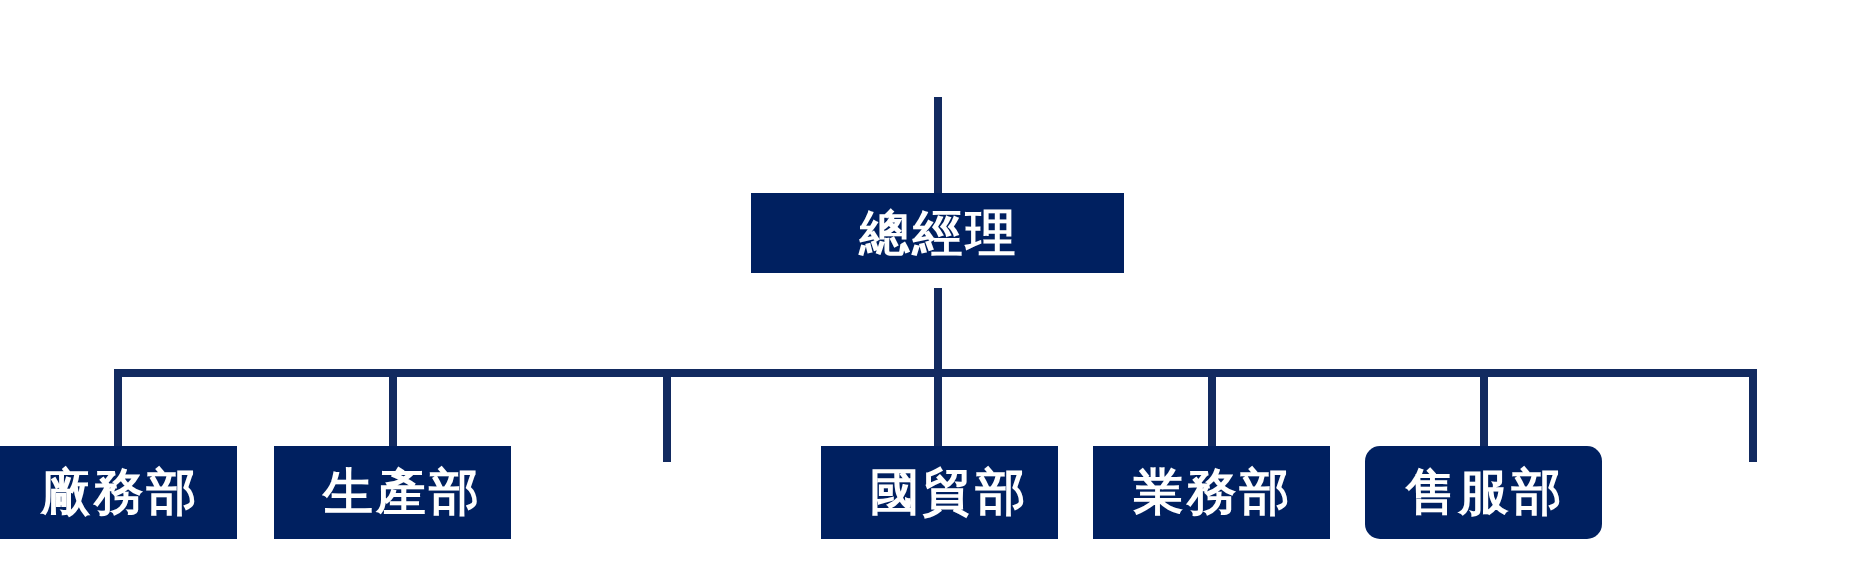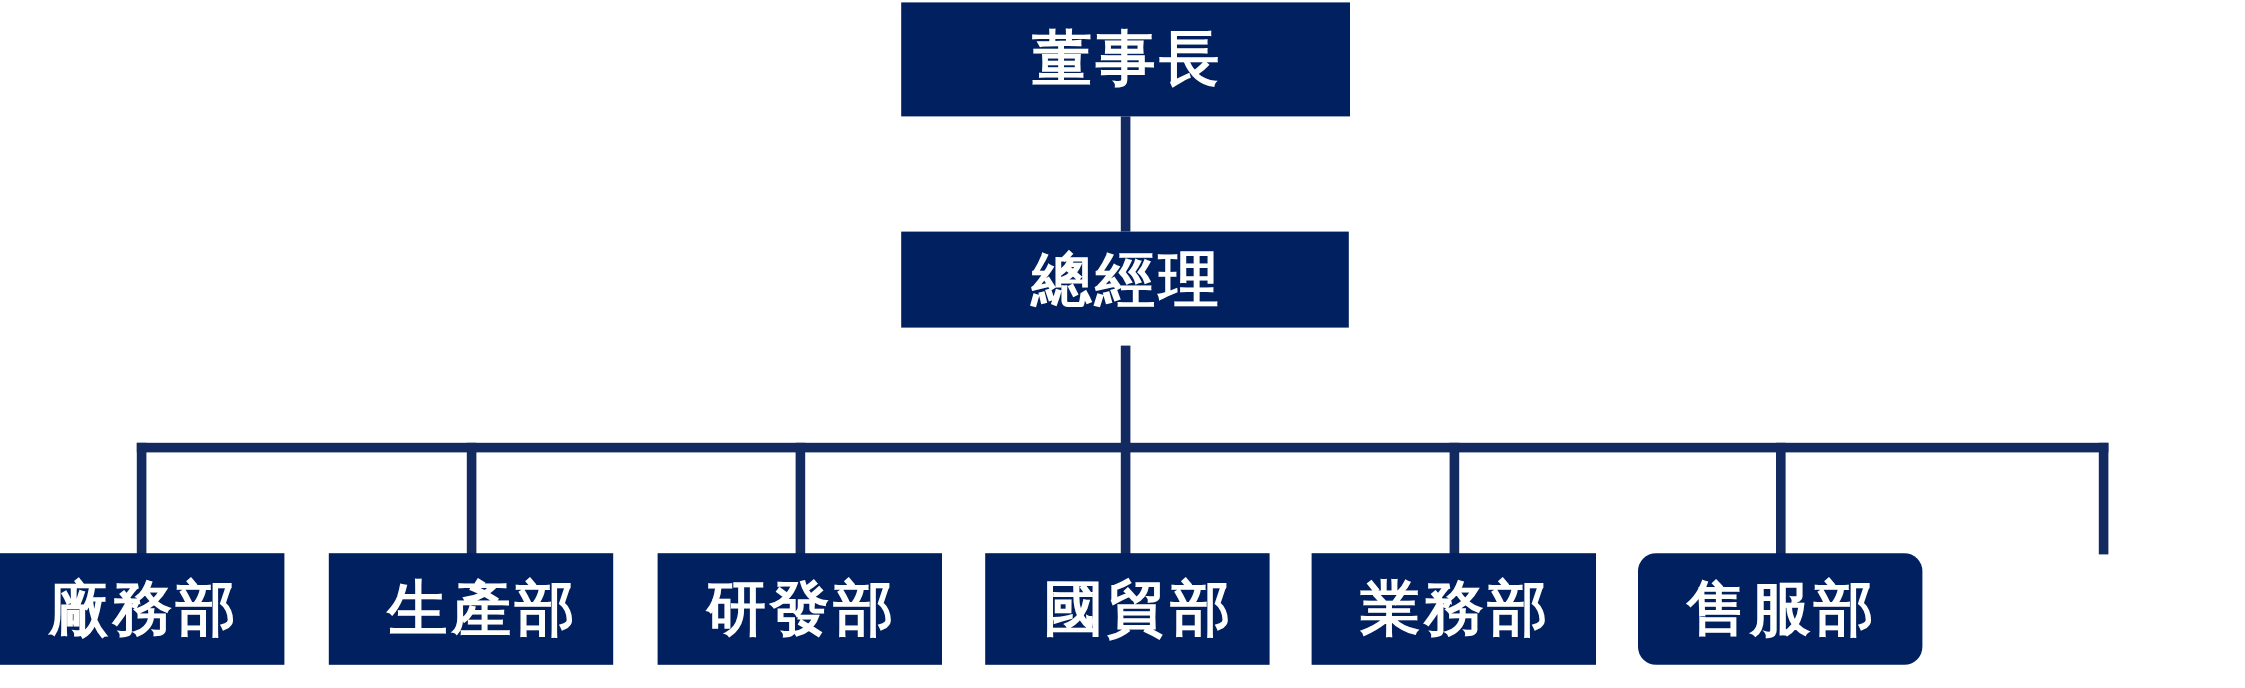--- a/index.html
+++ b/index.html
@@ -26,21 +26,21 @@
     align-items: center;
     justify-content: center;
     font-size: 50px;
     font-weight: 700;
     letter-spacing: 3px;
     padding-left: 3px; 
     white-space: nowrap;
   }
   .node-top  { left: 751px; top: 2px;   width: 374px; height: 95px; }
   .node-mid  { left: 751px; top: 193px; width: 373px; height: 80px; }
-  .node-dept { top: 461px; width: 237px; height: 93px; font-family: Liberation Serif, serif; }
+  .node-dept { top: 446px; width: 237px; height: 93px; font-family: Liberation Serif, serif; }
   .d0 { left: 0px; }
   .d1 { left: 274px; padding-left: 20px; }
   .d2 { left: 548px; }
   .d3 { left: 821px; padding-left: 19px; }
   .d4 { left: 1093px; }
   .d5 { left: 1365px; border-radius: 15px; }
   .d6 { left: 1634px; }
   .line {
     position: absolute;
     background: var(--connector);
@@ -68,24 +68,22 @@
   <div class="line v-top"></div>
   <div class="line v-mid"></div>
   <div class="line h-rail"></div>
   <div class="line drop p0"></div>
   <div class="line drop p1"></div>
   <div class="line drop p2"></div>
   <div class="line drop p4"></div>
   <div class="line drop p5"></div>
   <div class="line drop p6"></div>
 
-  <div class="node node-top">董事長</div>
 
   <div class="node node-mid">總經理</div>
 
   <div class="node node-dept d0">廠務部</div>
   <div class="node node-dept d1">生產部</div>
-  <div class="node node-dept d2">研發部</div>
   <div class="node node-dept d3">國貿部</div>
   <div class="node node-dept d4">業務部</div>
   <div class="node node-dept d5">售服部</div>
 
 </div>
 
 </body></html>

